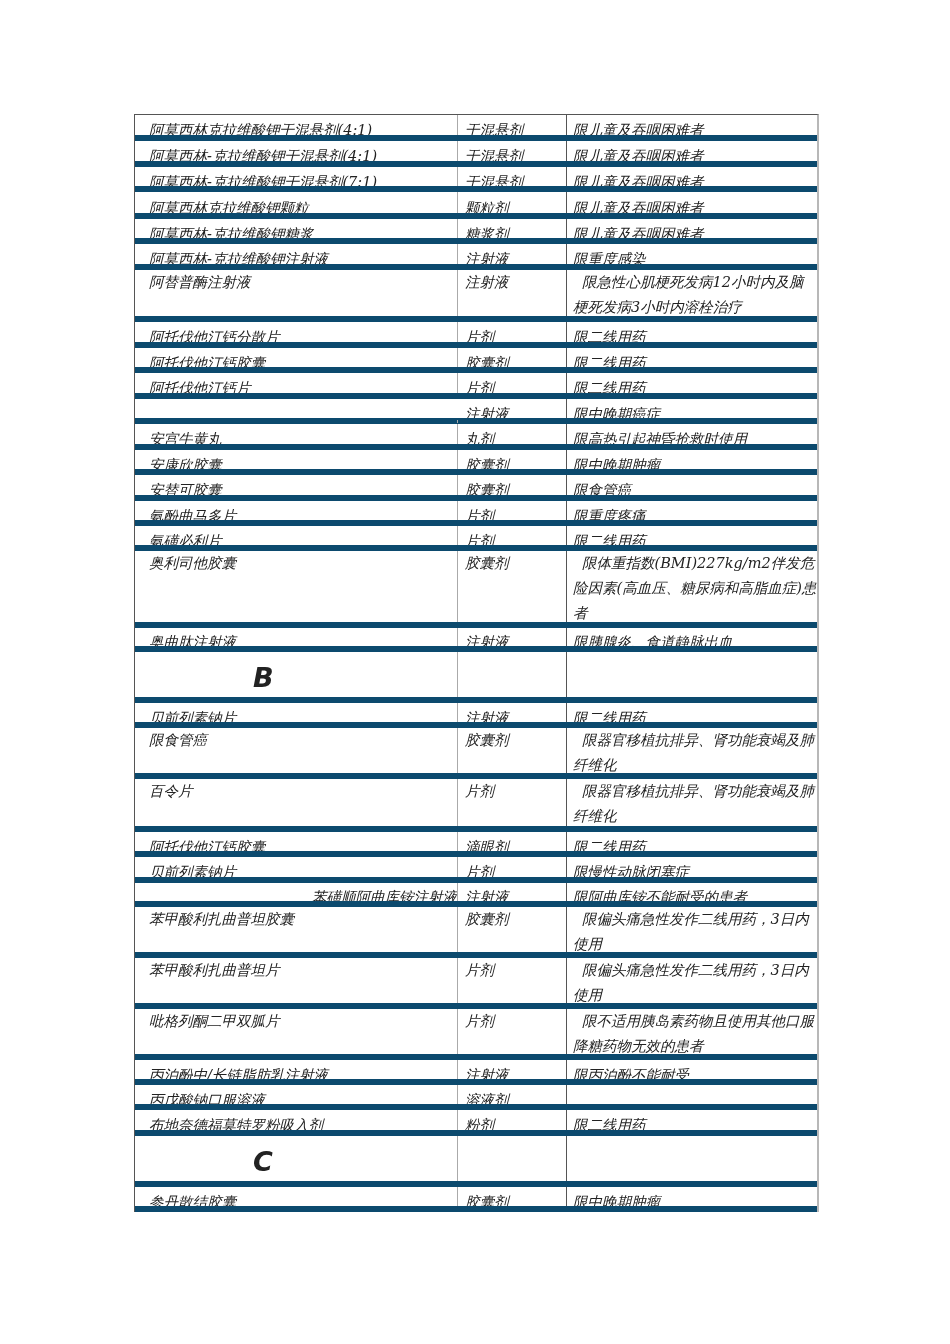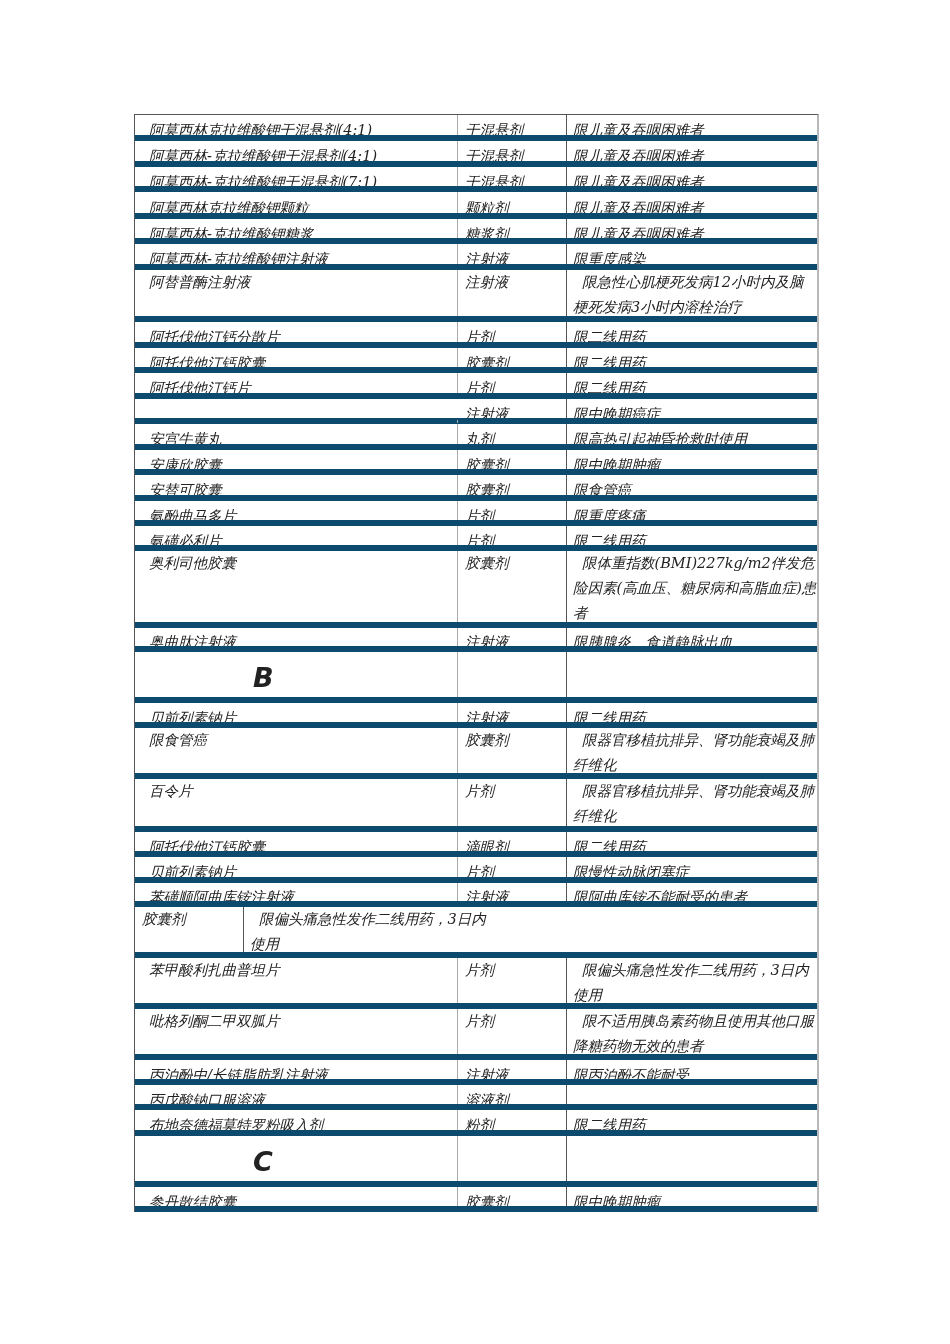--- a/index.html
+++ b/index.html
@@ -134,25 +134,26 @@
     <div class="c c1" style="line-height: 24px; padding-top: 3px;">阿托伐他汀钙胶囊</div>
     <div class="c c2" style="line-height: 24px; padding-top: 3px;">滴眼剂</div>
     <div class="c c3" style="line-height: 24px; padding-top: 3px;">限二线用药</div>
   </div>
     <div class="row" style="height: 26px;">
     <div class="c c1" style="line-height: 25px; padding-top: 3px;">贝前列素钠片</div>
     <div class="c c2" style="line-height: 25px; padding-top: 3px;">片剂</div>
     <div class="c c3" style="line-height: 25px; padding-top: 3px;">限慢性动脉闭塞症</div>
   </div>
     <div class="row" style="height: 24px;">
-    <div class="c c1" style="line-height: 23px; padding-top: 3px;">苯磺顺阿曲库铵注射液</div>
+    <div class="c c1" style="line-height: 23px; padding-top: 3px; text-align: right;">苯磺顺阿曲库铵注射液</div>
     <div class="c c2" style="line-height: 23px; padding-top: 3px;">注射液</div>
     <div class="c c3" style="line-height: 23px; padding-top: 3px;">限阿曲库铵不能耐受的患者</div>
   </div>
     <div class="row" style="height: 51px;">
+    <div class="c c1">苯甲酸利扎曲普坦胶囊</div>
     <div class="c c2">胶囊剂</div>
     <div class="c c3 indent">限偏头痛急性发作二线用药，3日内使用</div>
   </div>
     <div class="row" style="height: 51px;">
     <div class="c c1">苯甲酸利扎曲普坦片</div>
     <div class="c c2">片剂</div>
     <div class="c c3 indent">限偏头痛急性发作二线用药，3日内使用</div>
   </div>
     <div class="row" style="height: 51px;">
     <div class="c c1">吡格列酮二甲双胍片</div>

